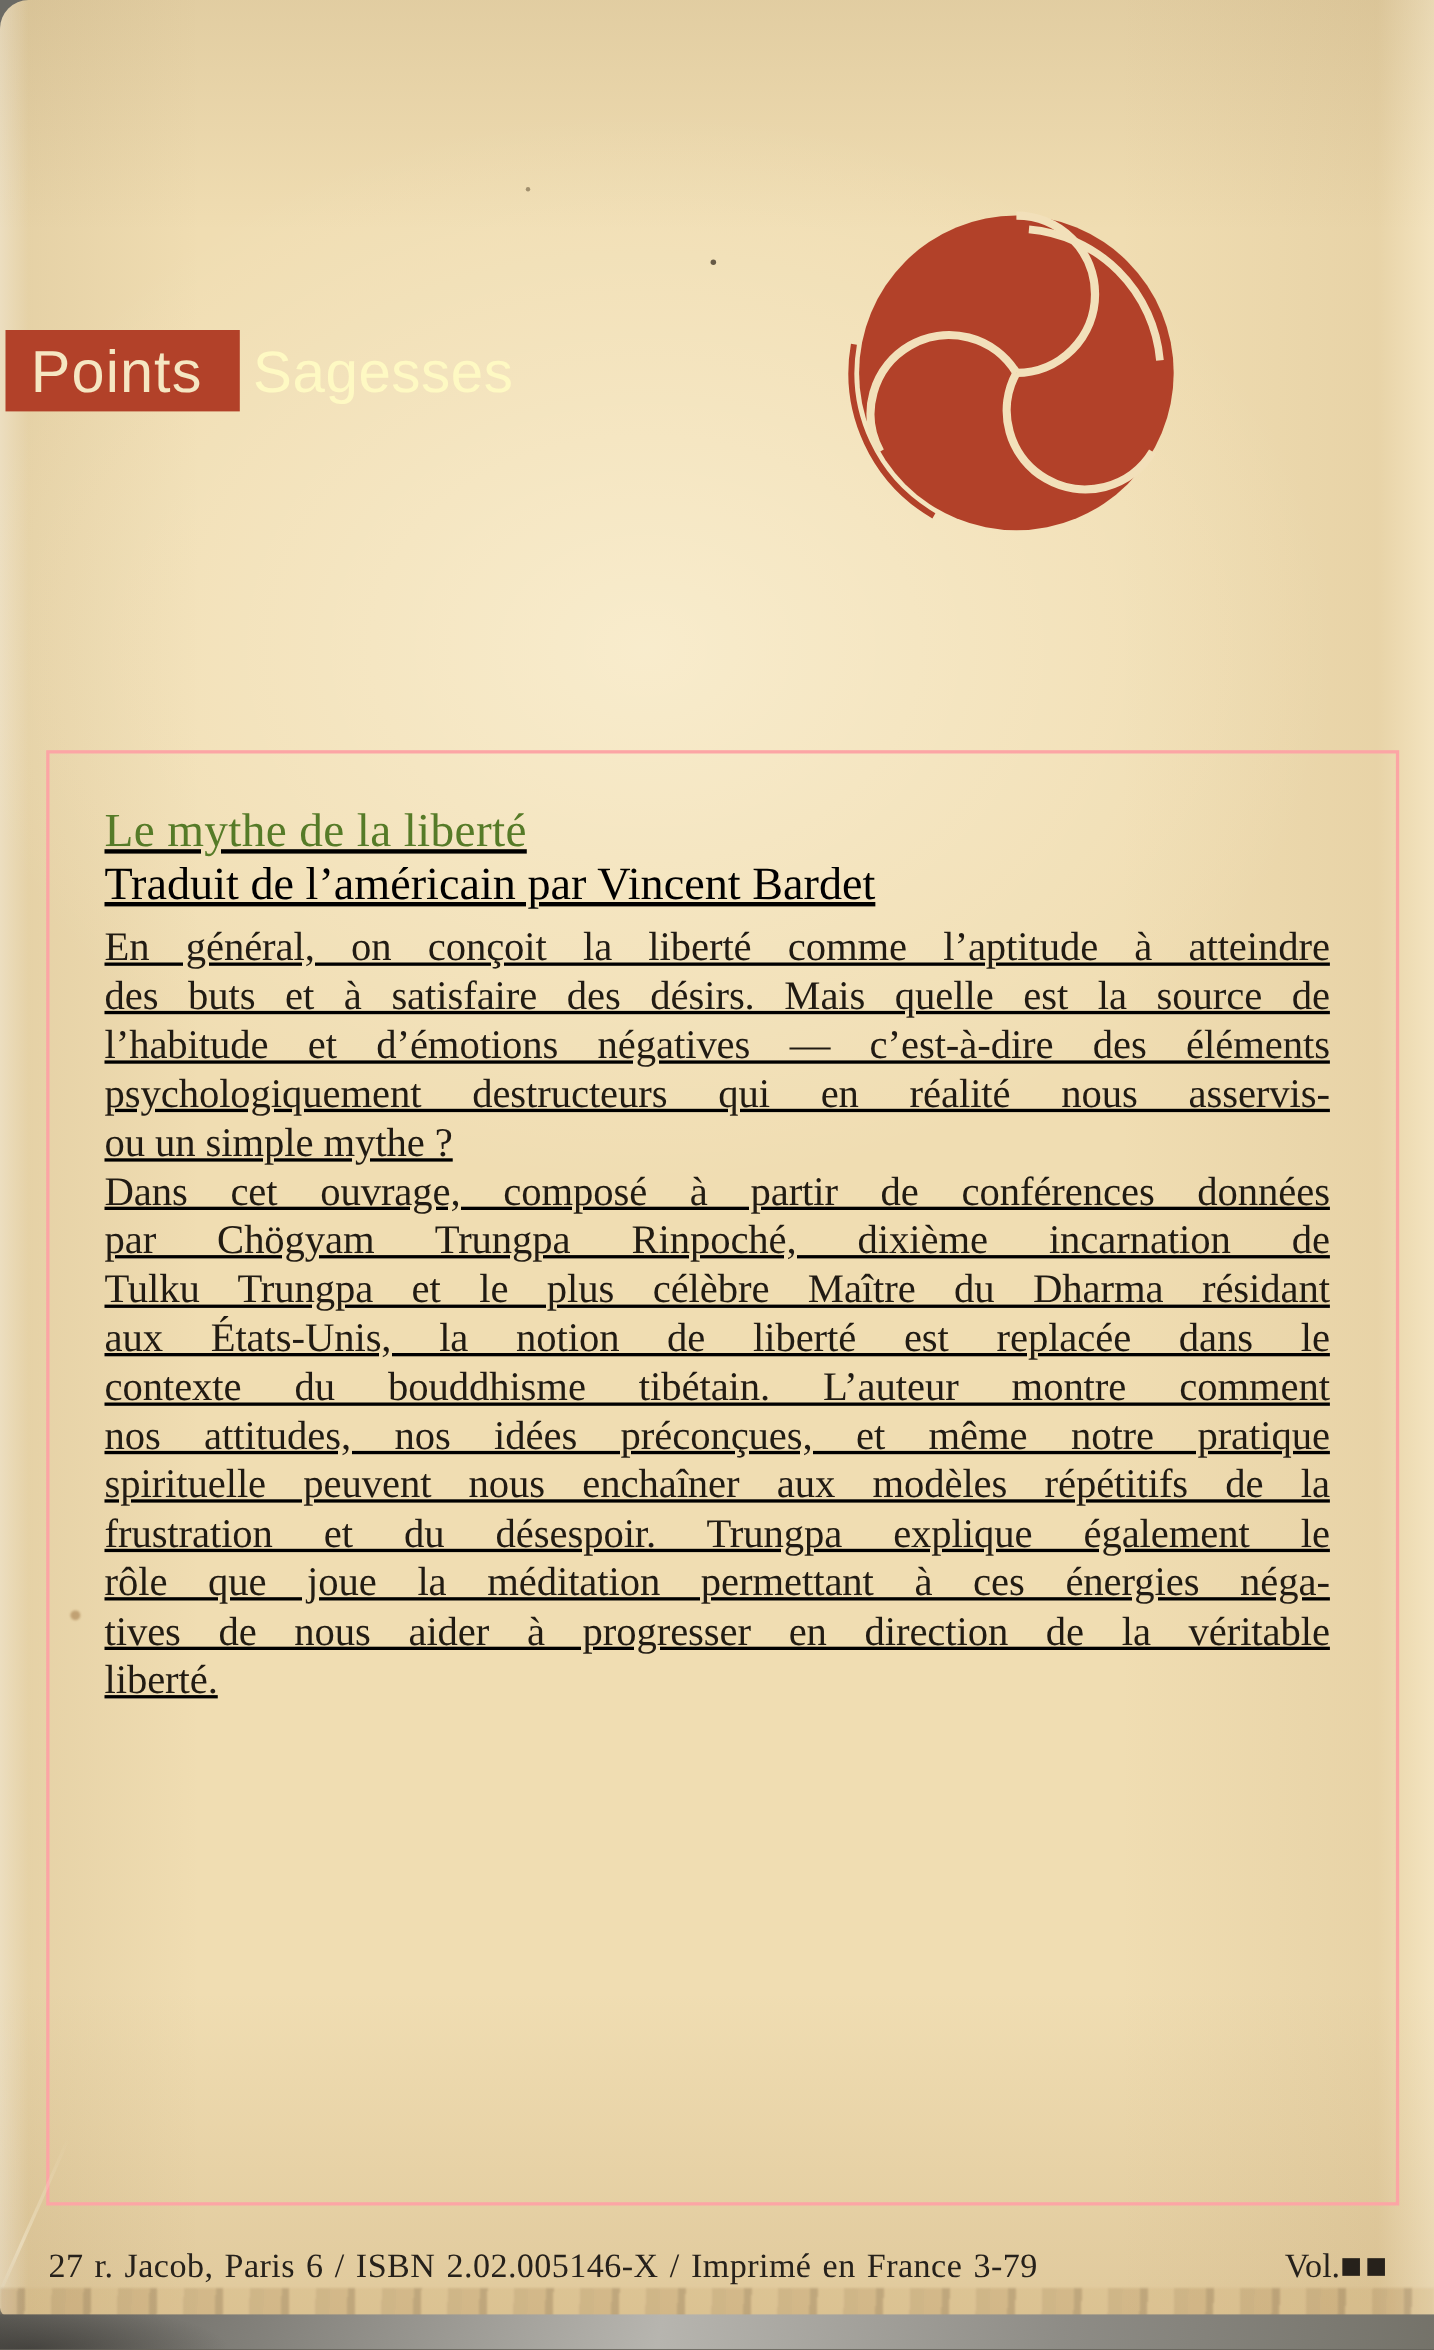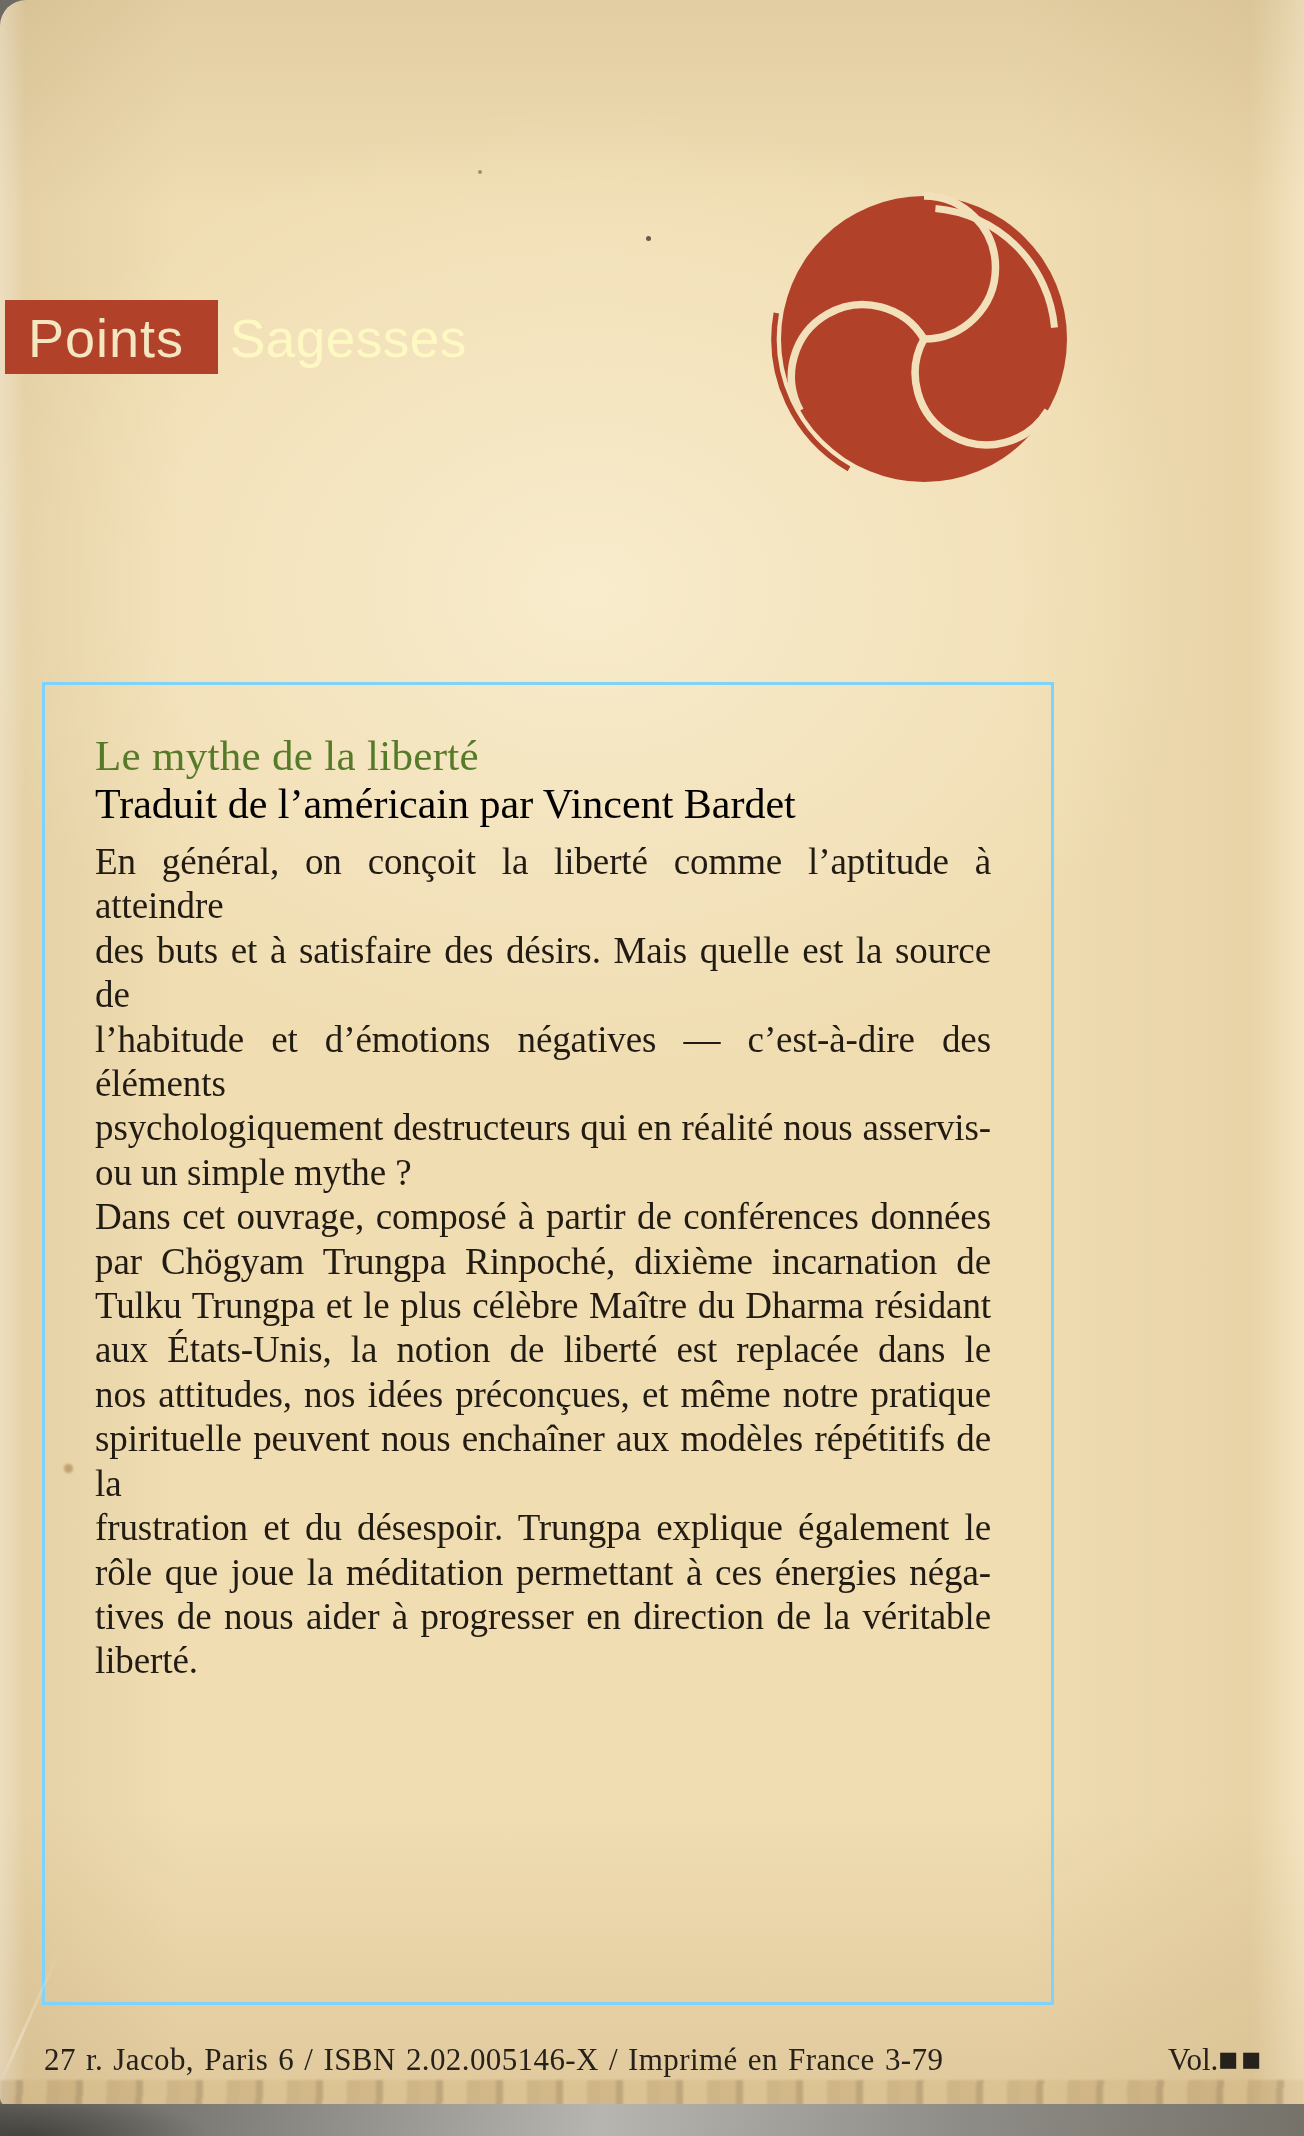--- a/index.html
+++ b/index.html
@@ -41,23 +41,24 @@
     position:absolute;left:23px;top:0;height:74px;line-height:76px;
     font-family:"Liberation Sans", sans-serif;font-size:54px;color:#f5e6c2;letter-spacing:1px;
   }
   .series-label{
     position:absolute;left:230px;top:300px;height:74px;line-height:78px;
     font-family:"Liberation Sans", sans-serif;font-size:53px;color:#fef9c3;letter-spacing:.5px;
   }
   .logo{position:absolute;left:766px;top:181px;}
   
   .panel{
-    position:absolute;left:42px;top:682px;width:1012px;height:1323px;
-    border:3px solid #7dd3fc;box-sizing:border-box;
+    position:absolute;left:42px;top:682px;width:1230px;height:1323px;
+    border:3px solid #fca5a5;box-sizing:border-box;
     padding:47px 60px 0 50px;
+    text-decoration:underline;
   }
   .panel-title{
     font-size:43px;line-height:48px;color:#567b28;letter-spacing:.3px;
   }
   .panel-subtitle{
     font-size:42px;line-height:48px;color:#000000;
   }
   .body-text{margin-top:12px;font-size:37px;line-height:44.4px;color:#211b13;letter-spacing:-0.1px;}
   .bline{text-align:justify;text-align-last:justify;white-space:normal;}
   .bline.last{text-align:left;text-align-last:left;}
@@ -111,20 +112,21 @@
         <div class="bline">des buts et à satisfaire des désirs. Mais quelle est la source de</div>
         <div class="bline">l’habitude et d’émotions négatives — c’est-à-dire des éléments</div>
         <div class="bline">psychologiquement destructeurs qui en réalité nous asservis-</div>
         <div class="bline last">ou un simple mythe ?</div>
       </div>
     <div class="body-text" style="margin-top:0;">
         <div class="bline">Dans cet ouvrage, composé à partir de conférences données</div>
         <div class="bline">par Chögyam Trungpa Rinpoché, dixième incarnation de</div>
         <div class="bline">Tulku Trungpa et le plus célèbre Maître du Dharma résidant</div>
         <div class="bline">aux États-Unis, la notion de liberté est replacée dans le</div>
+        <div class="bline">contexte du bouddhisme tibétain. L’auteur montre comment</div>
         <div class="bline">nos attitudes, nos idées préconçues, et même notre pratique</div>
         <div class="bline">spirituelle peuvent nous enchaîner aux modèles répétitifs de la</div>
         <div class="bline">frustration et du désespoir. Trungpa explique également le</div>
         <div class="bline">rôle que joue la méditation permettant à ces énergies néga-</div>
         <div class="bline">tives de nous aider à progresser en direction de la véritable</div>
         <div class="bline last">liberté.</div>
       </div>
   </div>
 
   <div class="imprint">27 r. Jacob, Paris 6 / ISBN 2.02.005146-X / Imprimé en France 3-79</div>

